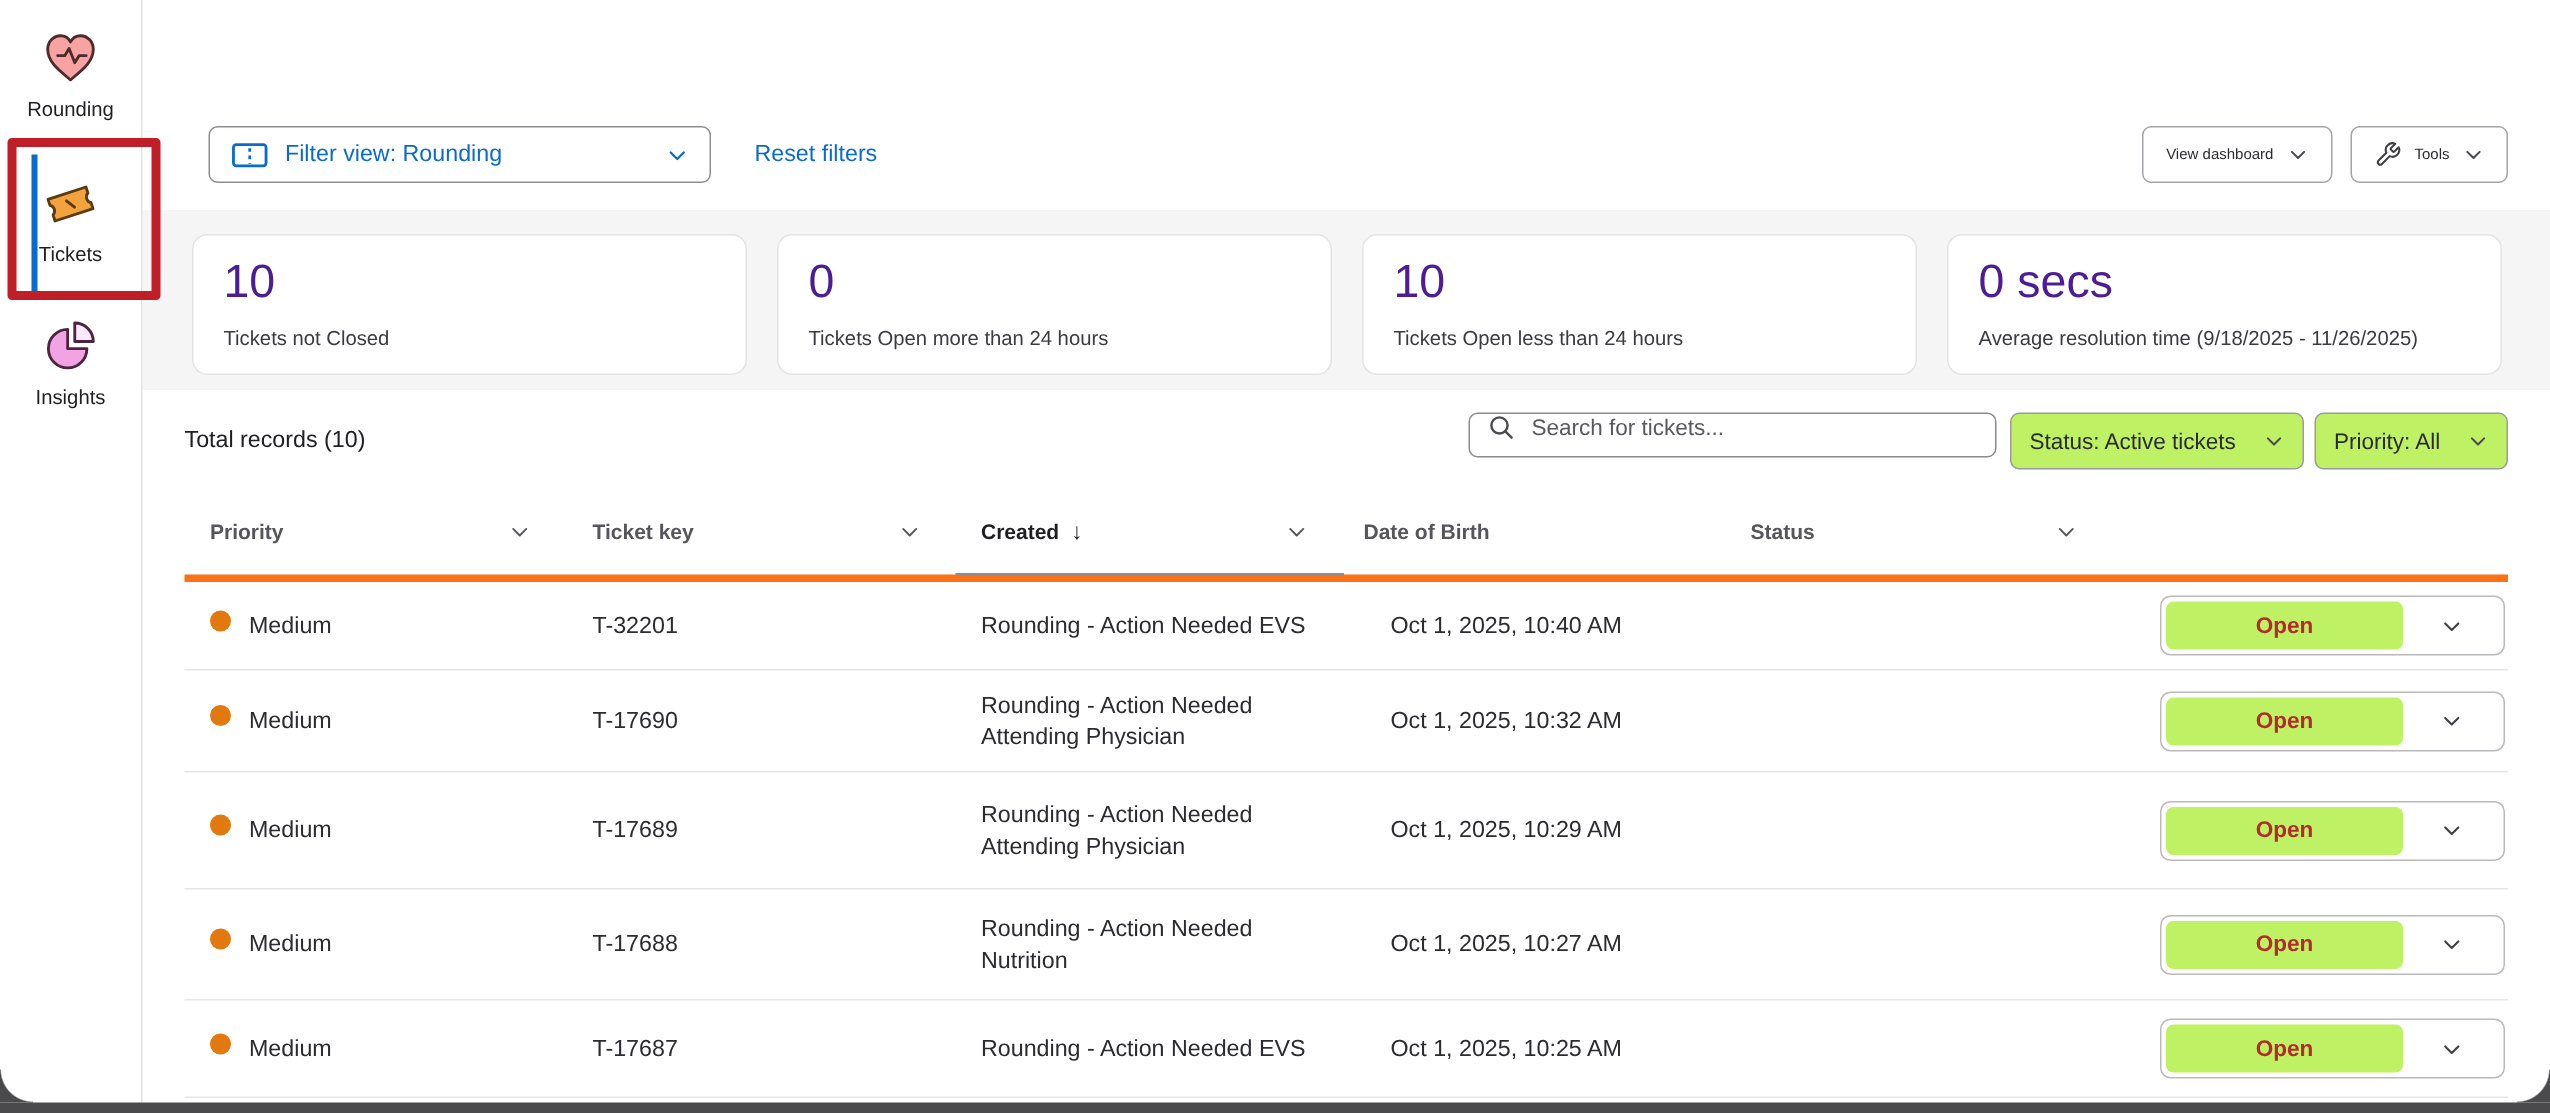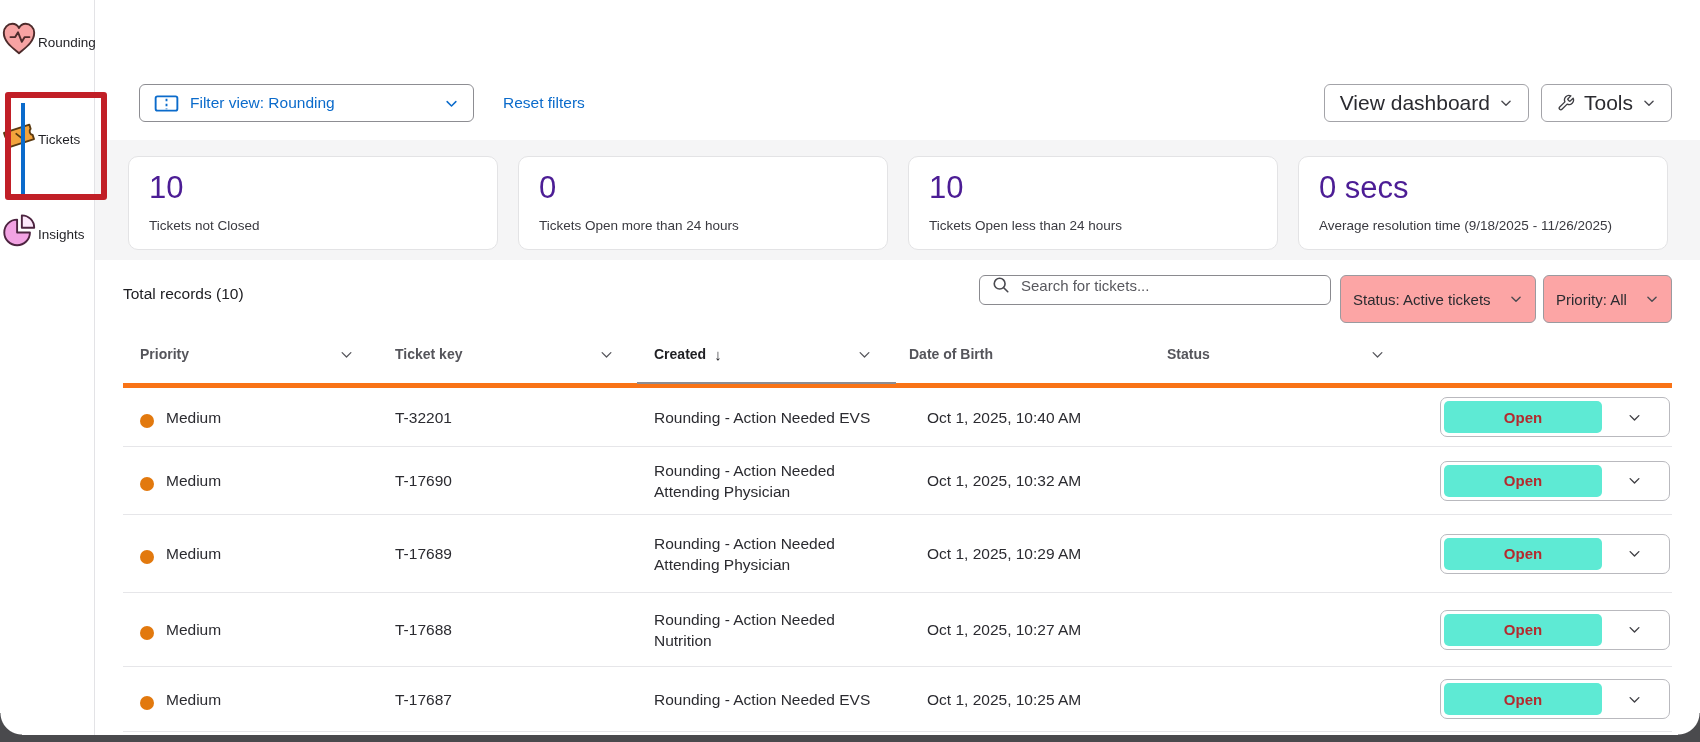--- a/index.html
+++ b/index.html
@@ -2,21 +2,21 @@
 <html><head>
 <meta charset="utf-8">
 <style>
   html,body{margin:0;padding:0}
   body{
     width:1700px;height:742px;position:relative;overflow:hidden;
     background:#ffffff;font-family:"Liberation Sans",sans-serif;color:#2c2c30;
   }
   
   .sidebar{position:absolute;left:0;top:0;bottom:0;width:94px;background:#fff;border-right:1px solid #e3e3e6;z-index:10}
-  .side-item{position:absolute;left:0;width:94px;display:flex;flex-direction:row;align-items:center;cursor:pointer}
+  .side-item{position:absolute;left:0;width:94px;display:flex;flex-direction:column;align-items:center;cursor:pointer}
   .side-0{top:20px}.side-1{top:117px}.side-2{top:212px}
   .side-icon{width:38px;height:38px;display:flex;align-items:center;justify-content:center}
   .side-label{margin-top:7px;font-size:13.5px;color:#1f1f23}
   .side-item.active::before{content:"";position:absolute;left:21px;top:-14px;width:4px;height:92px;background:#0b6bcb}
   .annotation-box{position:absolute;left:5px;top:92px;width:90px;height:96px;border:6px solid #c11f27;border-radius:3px;z-index:30;pointer-events:none}
   
   .main{position:absolute;left:95px;top:0;right:0;bottom:0;background:#fff}
   
   .tabbar{position:absolute;left:0;right:0;top:0;height:68px;display:flex;align-items:stretch;padding-left:28px;border-bottom:1px solid #e3e3e6;box-sizing:border-box;background:#fff}
   .tab{display:flex;align-items:center;padding:0 15px;border-bottom:3px solid transparent;box-sizing:border-box;cursor:pointer}
@@ -24,36 +24,36 @@
   .tab.active{border-color:#0b6bcb}
   .tab.active .tab-label{color:#1f1f23;font-weight:700}
   
   .filterrow{position:absolute;left:16px;right:0;top:68px;height:72px;background:#fff}
   .filter-btn{position:absolute;left:28px;top:16px;width:335px;height:38px;background:#fff;border:1px solid #8d8d92;border-radius:6px;
     display:flex;align-items:center;gap:11px;padding:0 14px;box-sizing:border-box;color:#0b6bcb;font-size:15.5px;font-weight:500;cursor:pointer;font-family:inherit}
   .filter-btn .grow{flex:1;text-align:left}
   .reset-link{position:absolute;left:392px;top:16px;height:38px;display:flex;align-items:center;color:#0b6bcb;font-size:15.5px;font-weight:500;cursor:pointer;text-decoration:none}
   .right-btns{position:absolute;right:28px;top:16px;display:flex;gap:12px}
   .outline-btn{height:38px;background:#fff;border:1px solid #a3a3a8;border-radius:6px;display:flex;align-items:center;gap:9px;padding:0 15px;
-    font-size:21px;color:#2b2b30;cursor:pointer;font-family:inherit}
+    font-size:10px;color:#2b2b30;cursor:pointer;font-family:inherit}
   .chev{display:inline-flex;align-items:center}
   .chev svg{display:block}
   
   .statsband{position:absolute;left:0;right:0;top:140px;height:120px;background:#f5f5f6;padding:16px 0 0 33px;box-sizing:border-box;display:flex;gap:20px}
   .statcard{width:370px;height:94px;background:#fff;border:1px solid #e3e3e5;border-radius:10px;box-sizing:border-box;padding:12px 20px}
   .stat-value{font-size:31px;color:#4c1d95;line-height:38px}
   .stat-label{margin-top:11px;font-size:13.5px;color:#3a3a40}
   
   .records{position:absolute;left:0;right:0;top:260px;bottom:0;background:#fff}
   .total{position:absolute;left:28px;top:15px;height:38px;display:flex;align-items:center;font-size:15.5px;color:#202024}
   .searchbox{position:absolute;left:884px;top:15px;width:352px;height:30px;border:1px solid #8a8a8f;border-radius:6px;box-sizing:border-box;
     display:flex;align-items:flex-start;gap:9px;padding:0 12px;background:#fff}
   .searchbox input{border:none;outline:none;flex:1;font-size:15px;color:#2b2b30;font-family:inherit;background:transparent}
   .searchbox input::placeholder{color:#58585e}
-  .dd{position:absolute;top:15px;height:48px;border:1px solid #9a9a9f;border-radius:6px;box-sizing:border-box;background:#fca5a5;
+  .dd{position:absolute;top:15px;height:38px;border:1px solid #9a9a9f;border-radius:6px;box-sizing:border-box;background:#bef264;
     display:flex;align-items:center;justify-content:space-between;padding:0 12px;font-size:15px;color:#2b2b30;cursor:pointer;gap:8px}
   .status-dd{left:1245px;width:196px}
   .priority-dd{left:1448px;width:129px}
   
   .table{position:absolute;left:28px;top:65px;width:1549px}
   .thead{display:flex;height:58px;align-items:flex-start;border-bottom:5px solid #f97316}
   .th{position:relative;display:flex;align-items:center;box-sizing:border-box;height:100%;cursor:pointer}
   .th-label{font-size:14px;font-weight:700;color:#55555b}
   .th.sorted .th-label{color:#1f1f23}
   .sort-arrow{margin-left:8px;font-size:15px;color:#1f1f23;font-weight:700}
@@ -61,30 +61,30 @@
   .th.sorted::after{content:"";position:absolute;left:-12px;right:8px;bottom:-1px;height:2px;background:#8c8c92}
   .col-0{width:267px;padding-left:17px;padding-right:36px}
   .col-1{width:259px;padding-left:5px;padding-right:35px}
   .col-2{width:273px;padding-left:5px;padding-right:38px}
   .col-3{width:255px;padding-left:5px;padding-right:32px}
   .col-4{width:258px;padding-left:5px}
   .col-5{width:237px;padding-left:5px;padding-right:14px}
   .tbody .trow{display:flex;align-items:center;border-bottom:1px solid #e6e6e9;cursor:pointer}
   .row-0{height:58px}.row-1{height:67px}.row-2{height:77px}.row-3{height:73px}.row-4{height:64px}
   .cell{box-sizing:border-box;font-size:15.5px;color:#2b2b30;line-height:21px}
-  .c1{width:267px;padding-left:17px;padding-right:36px;display:flex;align-items:flex-end}
+  .c1{width:267px;padding-left:17px;padding-right:36px;display:flex;align-items:flex-start}
   .c2{width:259px;padding-left:5px;padding-right:35px}
   .c3{width:273px;padding-left:5px;padding-right:38px}
   .c4{width:255px;padding-left:5px;padding-right:32px}
   .c5{width:258px;padding-left:5px}
   .c6{width:237px;padding-left:5px;padding-right:2px}
   .dot{display:inline-block;width:14px;height:14px;border-radius:50%;background:#e2790e;margin-right:12px;flex:none}
   .status-control{width:230px;height:40px;border:1px solid #b9b9be;border-radius:7px;background:#fff;box-sizing:border-box;
     display:flex;align-items:center;padding:3px;cursor:pointer}
-  .status-pill{width:158px;height:32px;background:#5eead4;border-radius:5px;display:flex;align-items:center;justify-content:center;
+  .status-pill{width:158px;height:32px;background:#bef264;border-radius:5px;display:flex;align-items:center;justify-content:center;
     font-size:15px;font-weight:600;color:#b42a2e}
   .status-chev{flex:1;display:flex;align-items:center;justify-content:center;color:#3f3f44}
   .partial-row{position:relative;height:20px;overflow:hidden}
   .partial-row .status-control{position:absolute;left:1317px;top:11px}
   
   .bottom-bar{position:absolute;left:0;right:0;top:735px;height:7px;background:#4a4a4d;z-index:60}
   .corner-left{position:absolute;left:0;top:713px;width:22px;height:22px;z-index:59;
     background:radial-gradient(circle at 22px 0px, rgba(0,0,0,0) 21px, #4a4a4d 22px)}
   .corner-right{position:absolute;right:0;top:713px;width:22px;height:22px;z-index:59;
     background:radial-gradient(circle at 0px 0px, rgba(0,0,0,0) 21px, #4a4a4d 22px)}

